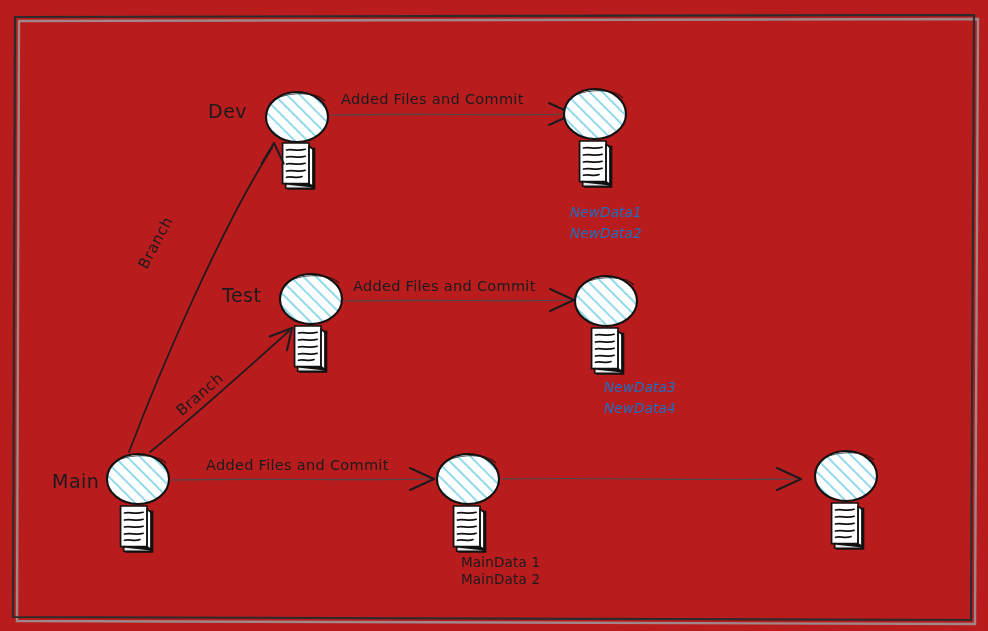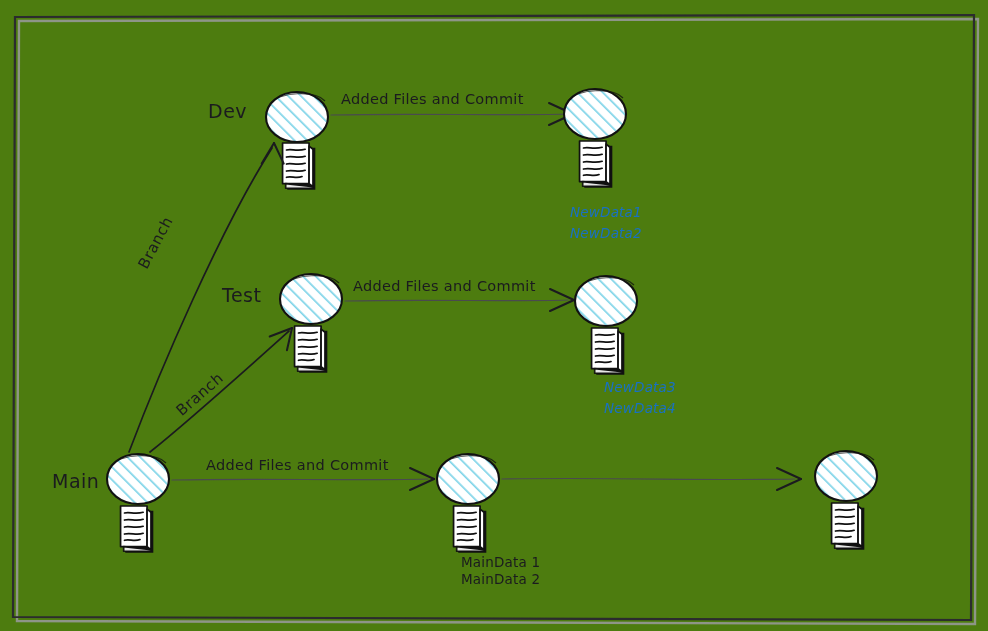--- a/index.html
+++ b/index.html
@@ -8,21 +8,21 @@
     padding: 0;
     background: #ffffff;
   }
   body {
     font-family: "DejaVu Sans", sans-serif;
   }
   #canvas {
     position: relative;
     width: 988px;
     height: 631px;
-    background: #4d7c0f;
+    background: #b91c1c;
     overflow: hidden;
   }
   #diagram-svg {
     position: absolute;
     left: 0;
     top: 0;
     width: 988px;
     height: 631px;
   }
   .hand-text {

